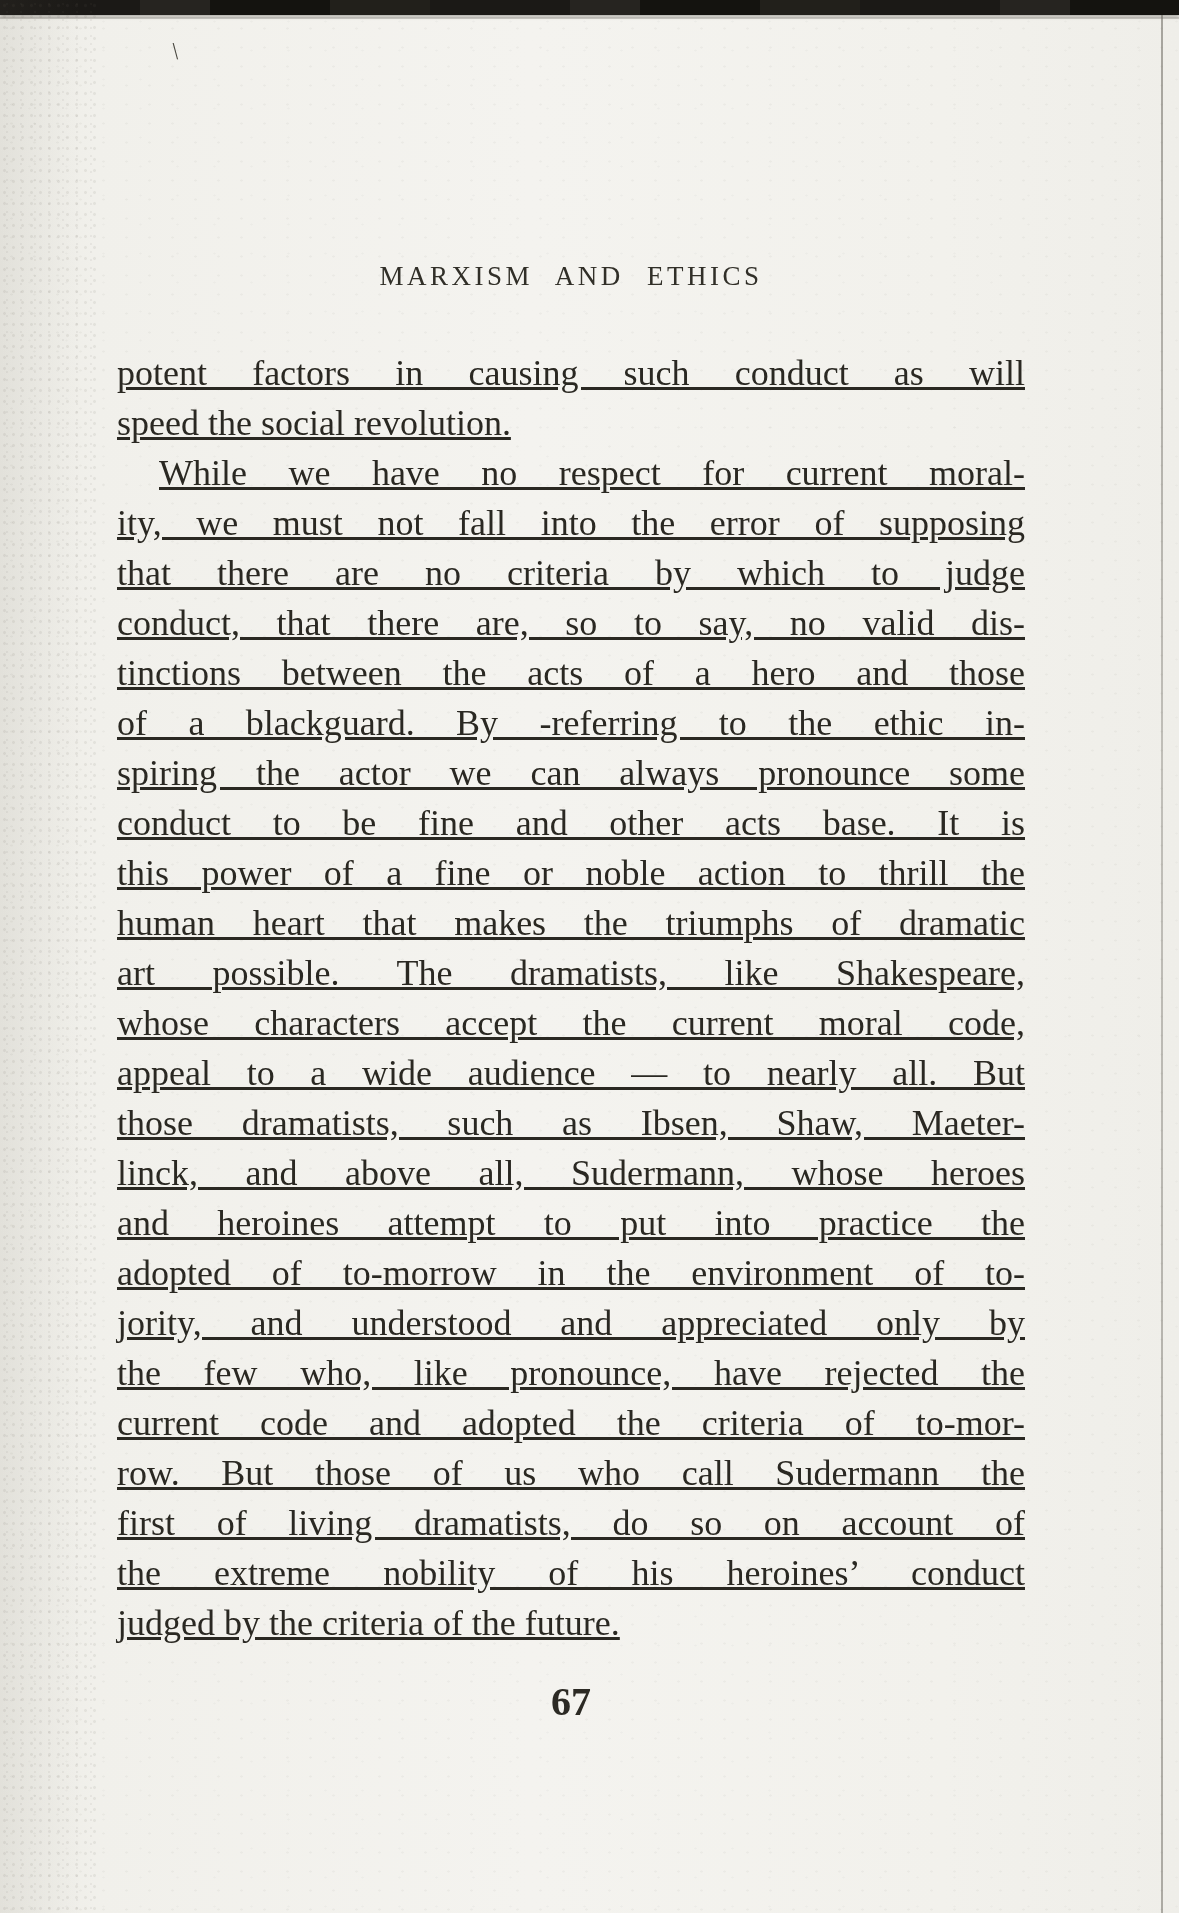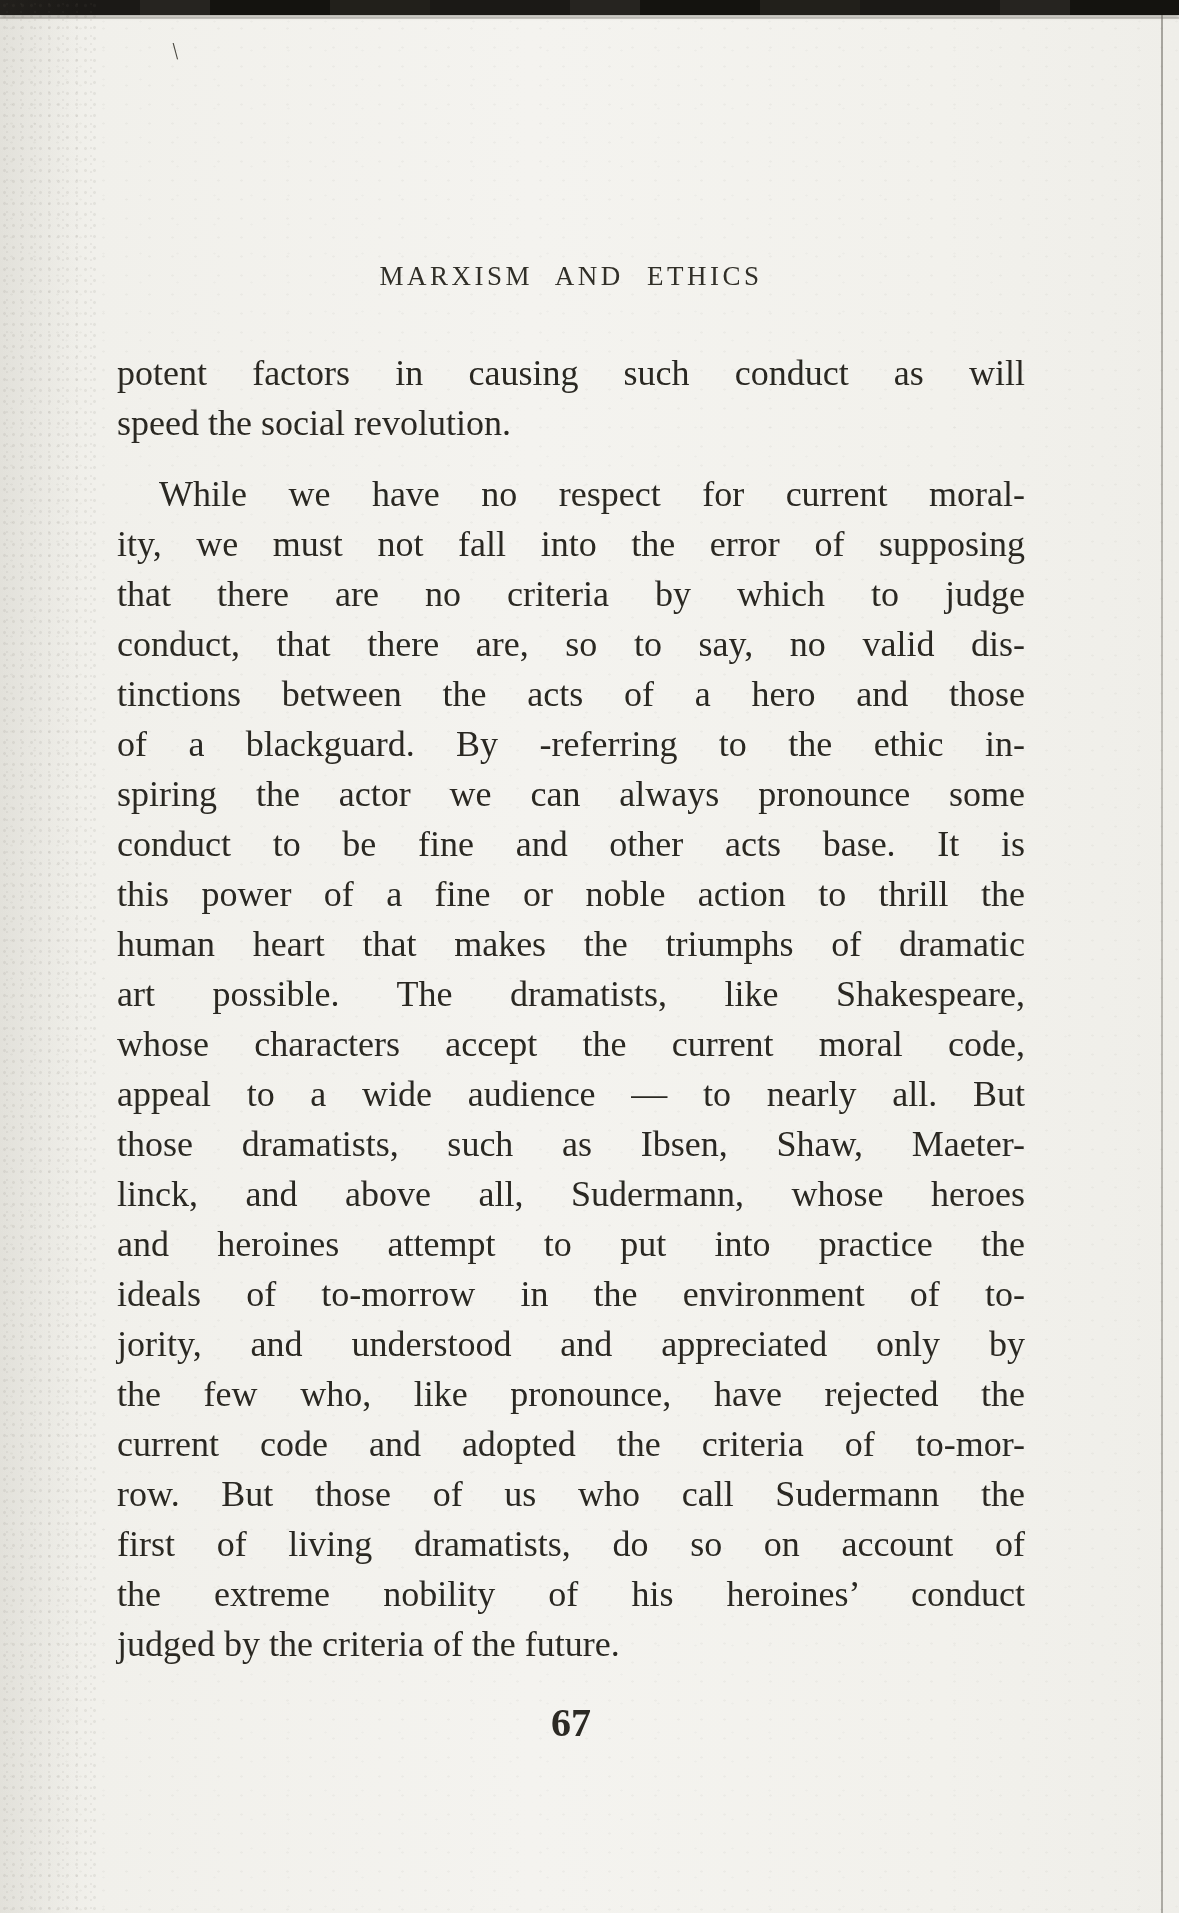--- a/index.html
+++ b/index.html
@@ -104,31 +104,31 @@
   .text-block {
     margin-top: 56px;
     font-size: 36px;
     line-height: 50px;
     color: var(--ink);
   }
   .line {
     text-align: justify;
     text-align-last: justify;
     white-space: nowrap;
+    text-decoration: underline;
   }
   .line.just {
     white-space: normal;
   }
   .line.no-just {
     text-align: right;
     text-align-last: left;
   }
   .line.ind {
     text-indent: 42px;
-    margin-top: 21px;
   }
   .page-number {
     margin-top: 30px;
     text-align: center;
     font-size: 40px;
     font-weight: bold;
     color: #2c2a24;
   }
 </style>
 </head>
@@ -155,21 +155,21 @@
         <div class="line just">spiring the actor we can always pronounce some</div>
         <div class="line just">conduct to be fine and other acts base. It is</div>
         <div class="line just">this power of a fine or noble action to thrill the</div>
         <div class="line just">human heart that makes the triumphs of dramatic</div>
         <div class="line just">art possible. The dramatists, like Shakespeare,</div>
         <div class="line just">whose characters accept the current moral code,</div>
         <div class="line just">appeal to a wide audience — to nearly all. But</div>
         <div class="line just">those dramatists, such as Ibsen, Shaw, Maeter-</div>
         <div class="line just">linck, and above all, Sudermann, whose heroes</div>
         <div class="line just">and heroines attempt to put into practice the</div>
-        <div class="line just">ideals of to-morrow in the environment of to-</div>
+        <div class="line just">adopted of to-morrow in the environment of to-</div>
         <div class="line just">jority, and understood and appreciated only by</div>
         <div class="line just">the few who, like pronounce, have rejected the</div>
         <div class="line just">current code and adopted the criteria of to-mor-</div>
         <div class="line just">row. But those of us who call Sudermann the</div>
         <div class="line just">first of living dramatists, do so on account of</div>
         <div class="line just">the extreme nobility of his heroines’ conduct</div>
         <div class="line no-just">judged by the criteria of the future.</div>
       </div>
     <div class="page-number">67</div>
   </div>

